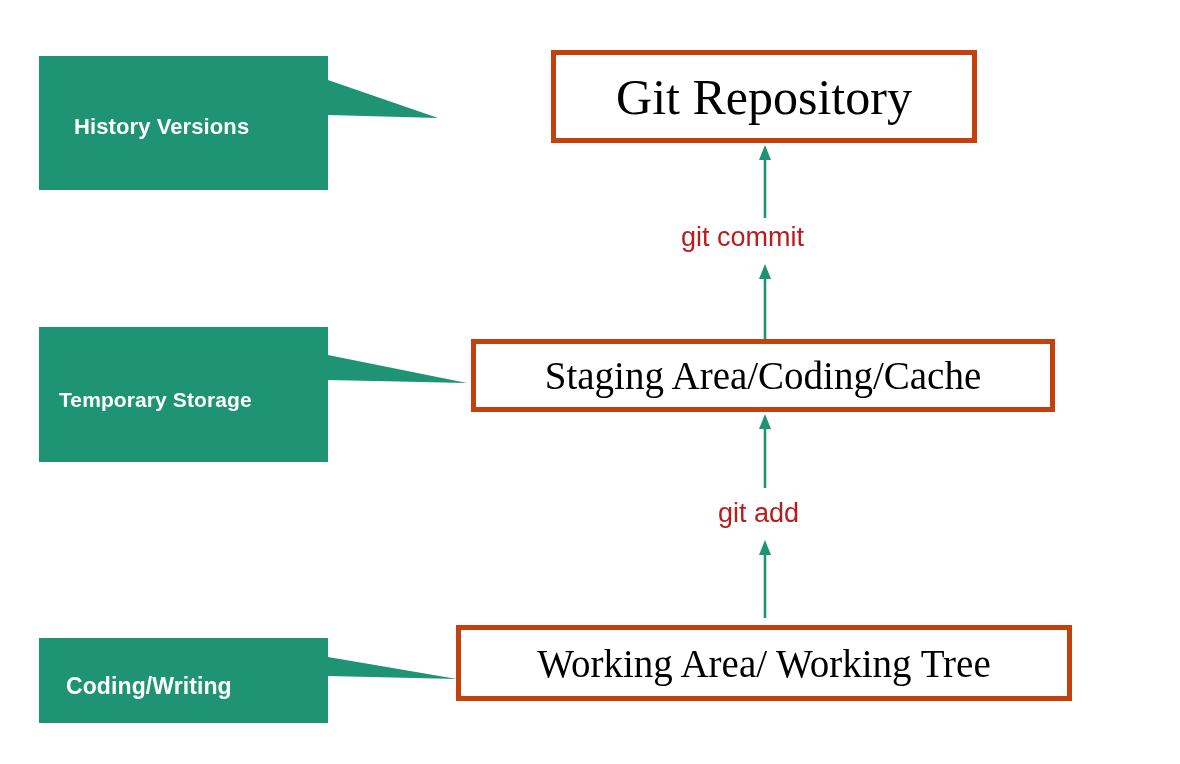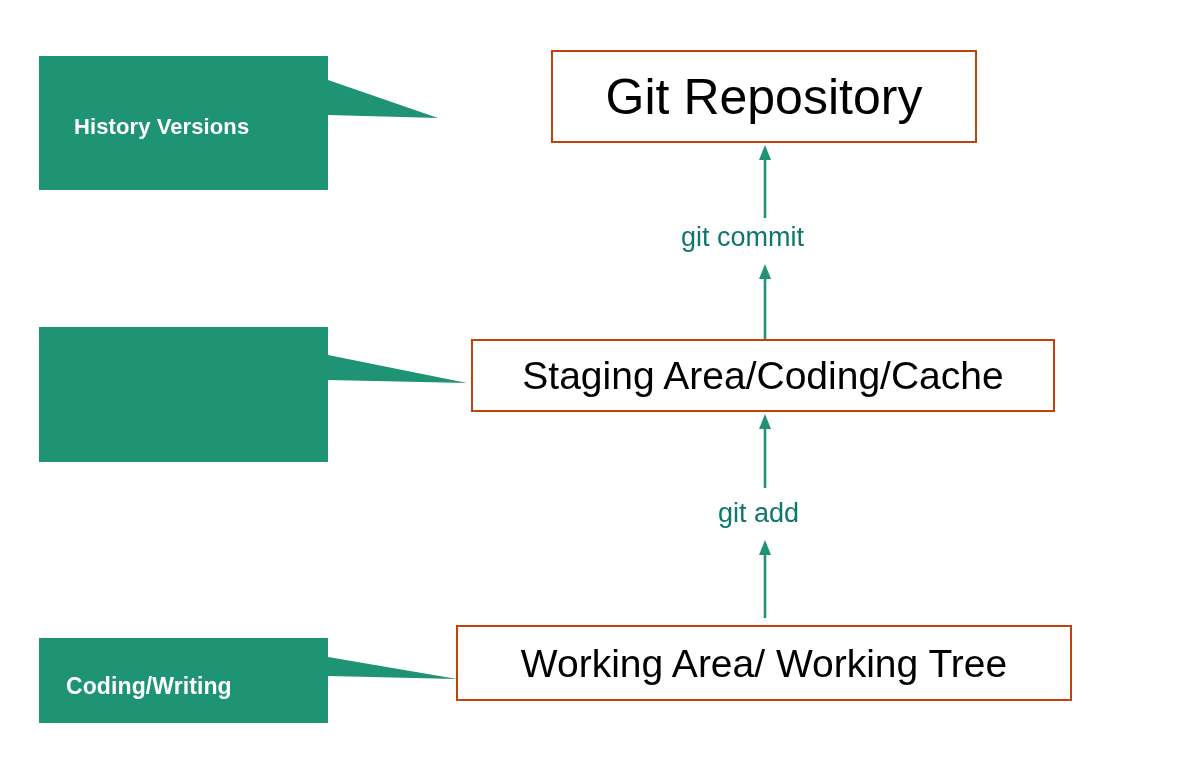--- a/index.html
+++ b/index.html
@@ -39,44 +39,45 @@
     letter-spacing: 0.1px;
     white-space: nowrap;
     line-height: 1;
     pointer-events: none;
   }
 
   
   .stagebox {
     position: absolute;
     background: #ffffff;
-    border: 2px solid #c2410c;
+    border: 5px solid #c2410c;
     box-sizing: border-box;
     display: flex;
     align-items: center;
     justify-content: center;
+    font-family: Liberation Serif, serif;
   }
   .stagebox-label {
     color: #000000;
     line-height: 1;
     white-space: nowrap;
     font-weight: 400;
   }
 
   
   .arrow-svg {
     position: absolute;
     display: block;
     overflow: visible;
   }
 
   
   .cmd-label {
     position: absolute;
-    color: #0f766e;
+    color: #b91c1c;
     font-size: 27px;
     line-height: 1;
     white-space: nowrap;
     font-weight: 400;
   }
 </style>
 </head>
 <body>
 
 <div id="canvas">
@@ -101,20 +102,21 @@
 
   <svg class="arrow-svg" style="left:750px; top:262px; width:30px; height:78px;" width="30" height="78" viewBox="0 0 30 78">
     <line x1="15" y1="78" x2="15" y2="12" stroke="#1E9474" stroke-width="2.6"></line>
     <path d="M 15 2 L 21 17 L 9 17 Z" fill="#1E9474"></path>
   </svg>
 
   <div class="callout" style="left:39px; top:327px; width:430px; height:136px;">
     <svg class="callout-svg" width="430" height="136" viewBox="0 0 430 136">
       <path d="M 0 0 L 289 0 L 289 28 L 428 56 L 289 53 L 289 135 L 0 135 Z" fill="#1E9474"></path>
     </svg>
+    <span class="callout-label" style="left:20px; top:62px; font-size:21px;">Temporary Storage</span>
   </div>
 
   <div class="stagebox" style="left:471px; top:339px; width:584px; height:73px;">
     <span class="stagebox-label" style="font-size:39px;">Staging Area/Coding/Cache</span>
   </div>
 
   <svg class="arrow-svg" style="left:750px; top:412px; width:30px; height:76px;" width="30" height="76" viewBox="0 0 30 76">
     <line x1="15" y1="76" x2="15" y2="12" stroke="#1E9474" stroke-width="2.6"></line>
     <path d="M 15 2 L 21 17 L 9 17 Z" fill="#1E9474"></path>
   </svg>

